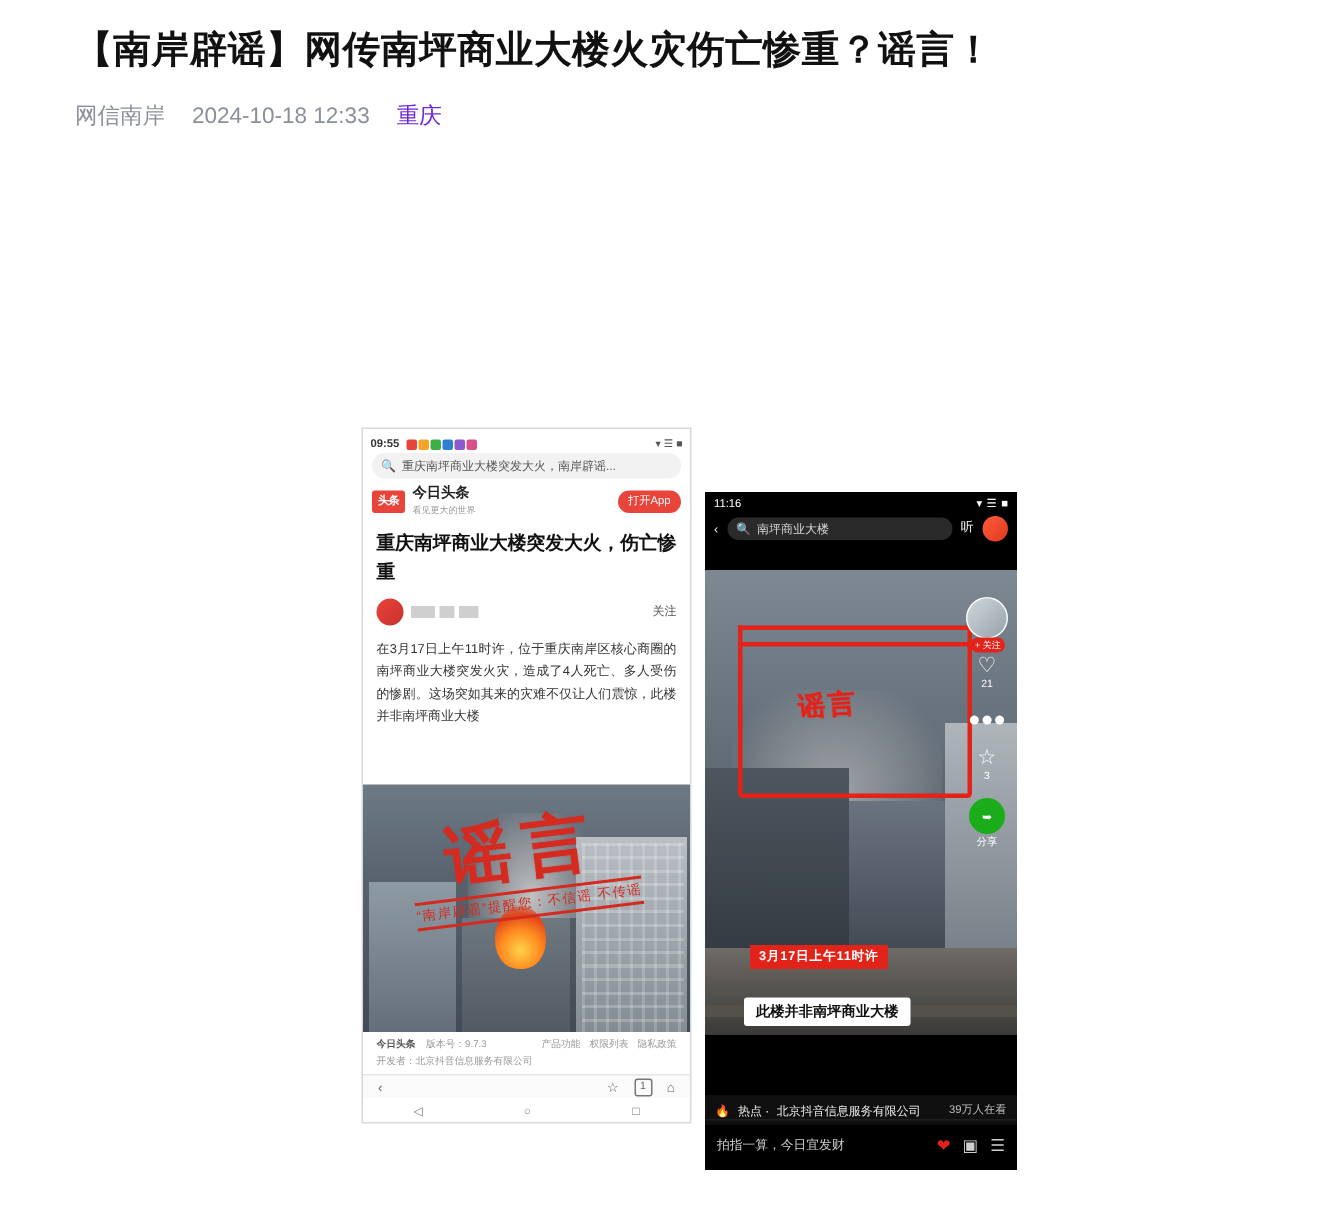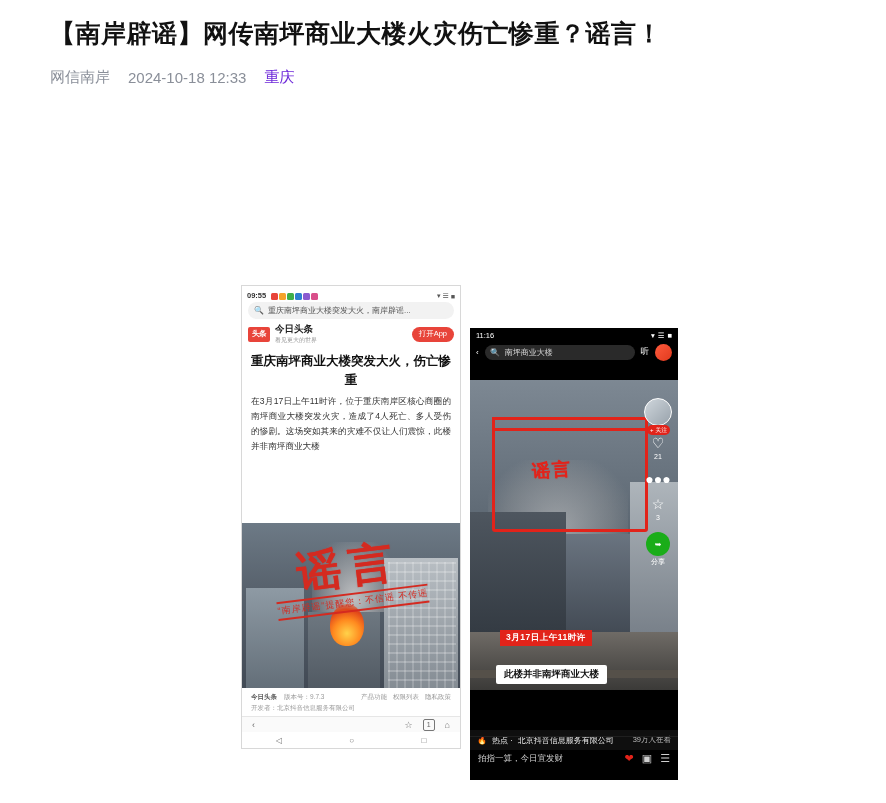--- a/index.html
+++ b/index.html
@@ -154,21 +154,20 @@
     padding: 2.5px 7px;
     border-radius: 9px;
     white-space: nowrap;
   }
   .pa-headline {
     padding: 4px 9px 2px 9px;
     font-size: 12.5px;
     font-weight: bold;
     line-height: 19px;
     color: #111;
-    text-align: center;
   }
   .pa-author {
     display: flex;
     align-items: center;
     padding: 6px 9px;
     gap: 5px;
   }
   .pa-avatar {
     width: 18px;
     height: 18px;
@@ -477,21 +476,21 @@
     gap: 5px;
     font-size: 8px;
     color: #eaeaea;
     background: rgba(255,255,255,0.06);
   }
   .pb-hot .flame { color: #ff5a2c; }
   .pb-hot .count { margin-left: auto; color: #bdbdbd; font-size: 7.5px; }
   .pb-bottom {
     position: absolute;
     left: 0; bottom: 0;
-    width: 208px; height: 44px;
+    width: 208px; height: 34px;
     display: flex;
     align-items: center;
     padding: 0 8px;
     box-sizing: border-box;
     font-size: 8.5px;
     color: #cfcfcf;
     border-top: 1px solid #1f1f1f;
   }
   .pb-bottom .icons { margin-left: auto; display: flex; gap: 8px; font-size: 11px; }
   .pb-bottom .icons .red { color: #e2231a; }
@@ -539,20 +538,29 @@
         <span class="pa-logo">头条</span>
         <span class="pa-brandtext">
           <span class="b1">今日头条</span><br>
           <span class="b2">看见更大的世界</span>
         </span>
         <span class="pa-openapp">打开App</span>
       </div>
 
       <div class="pa-headline">重庆南坪商业大楼突发大火，伤亡惨重</div>
 
+      <div class="pa-author">
+        <span class="pa-avatar"></span>
+        <span class="pa-blurname">
+          <span style="width:16px"></span>
+            <span style="width:10px"></span>
+            <span style="width:13px"></span>
+        </span>
+        <span class="pa-follow">关注</span>
+      </div>
 
       <div class="pa-text">在3月17日上午11时许，位于重庆南岸区核心商圈的南坪商业大楼突发火灾，造成了4人死亡、多人受伤的惨剧。这场突如其来的灾难不仅让人们震惊，此楼并非南坪商业大楼</div>
 
       <div class="pa-photo">
         <div class="smoke"></div>
         <div class="bldg-l"></div>
         <div class="bldg-m"></div>
         <div class="bldg-r"></div>
         <div class="pa-windows"></div>
         <div class="fire"></div>

